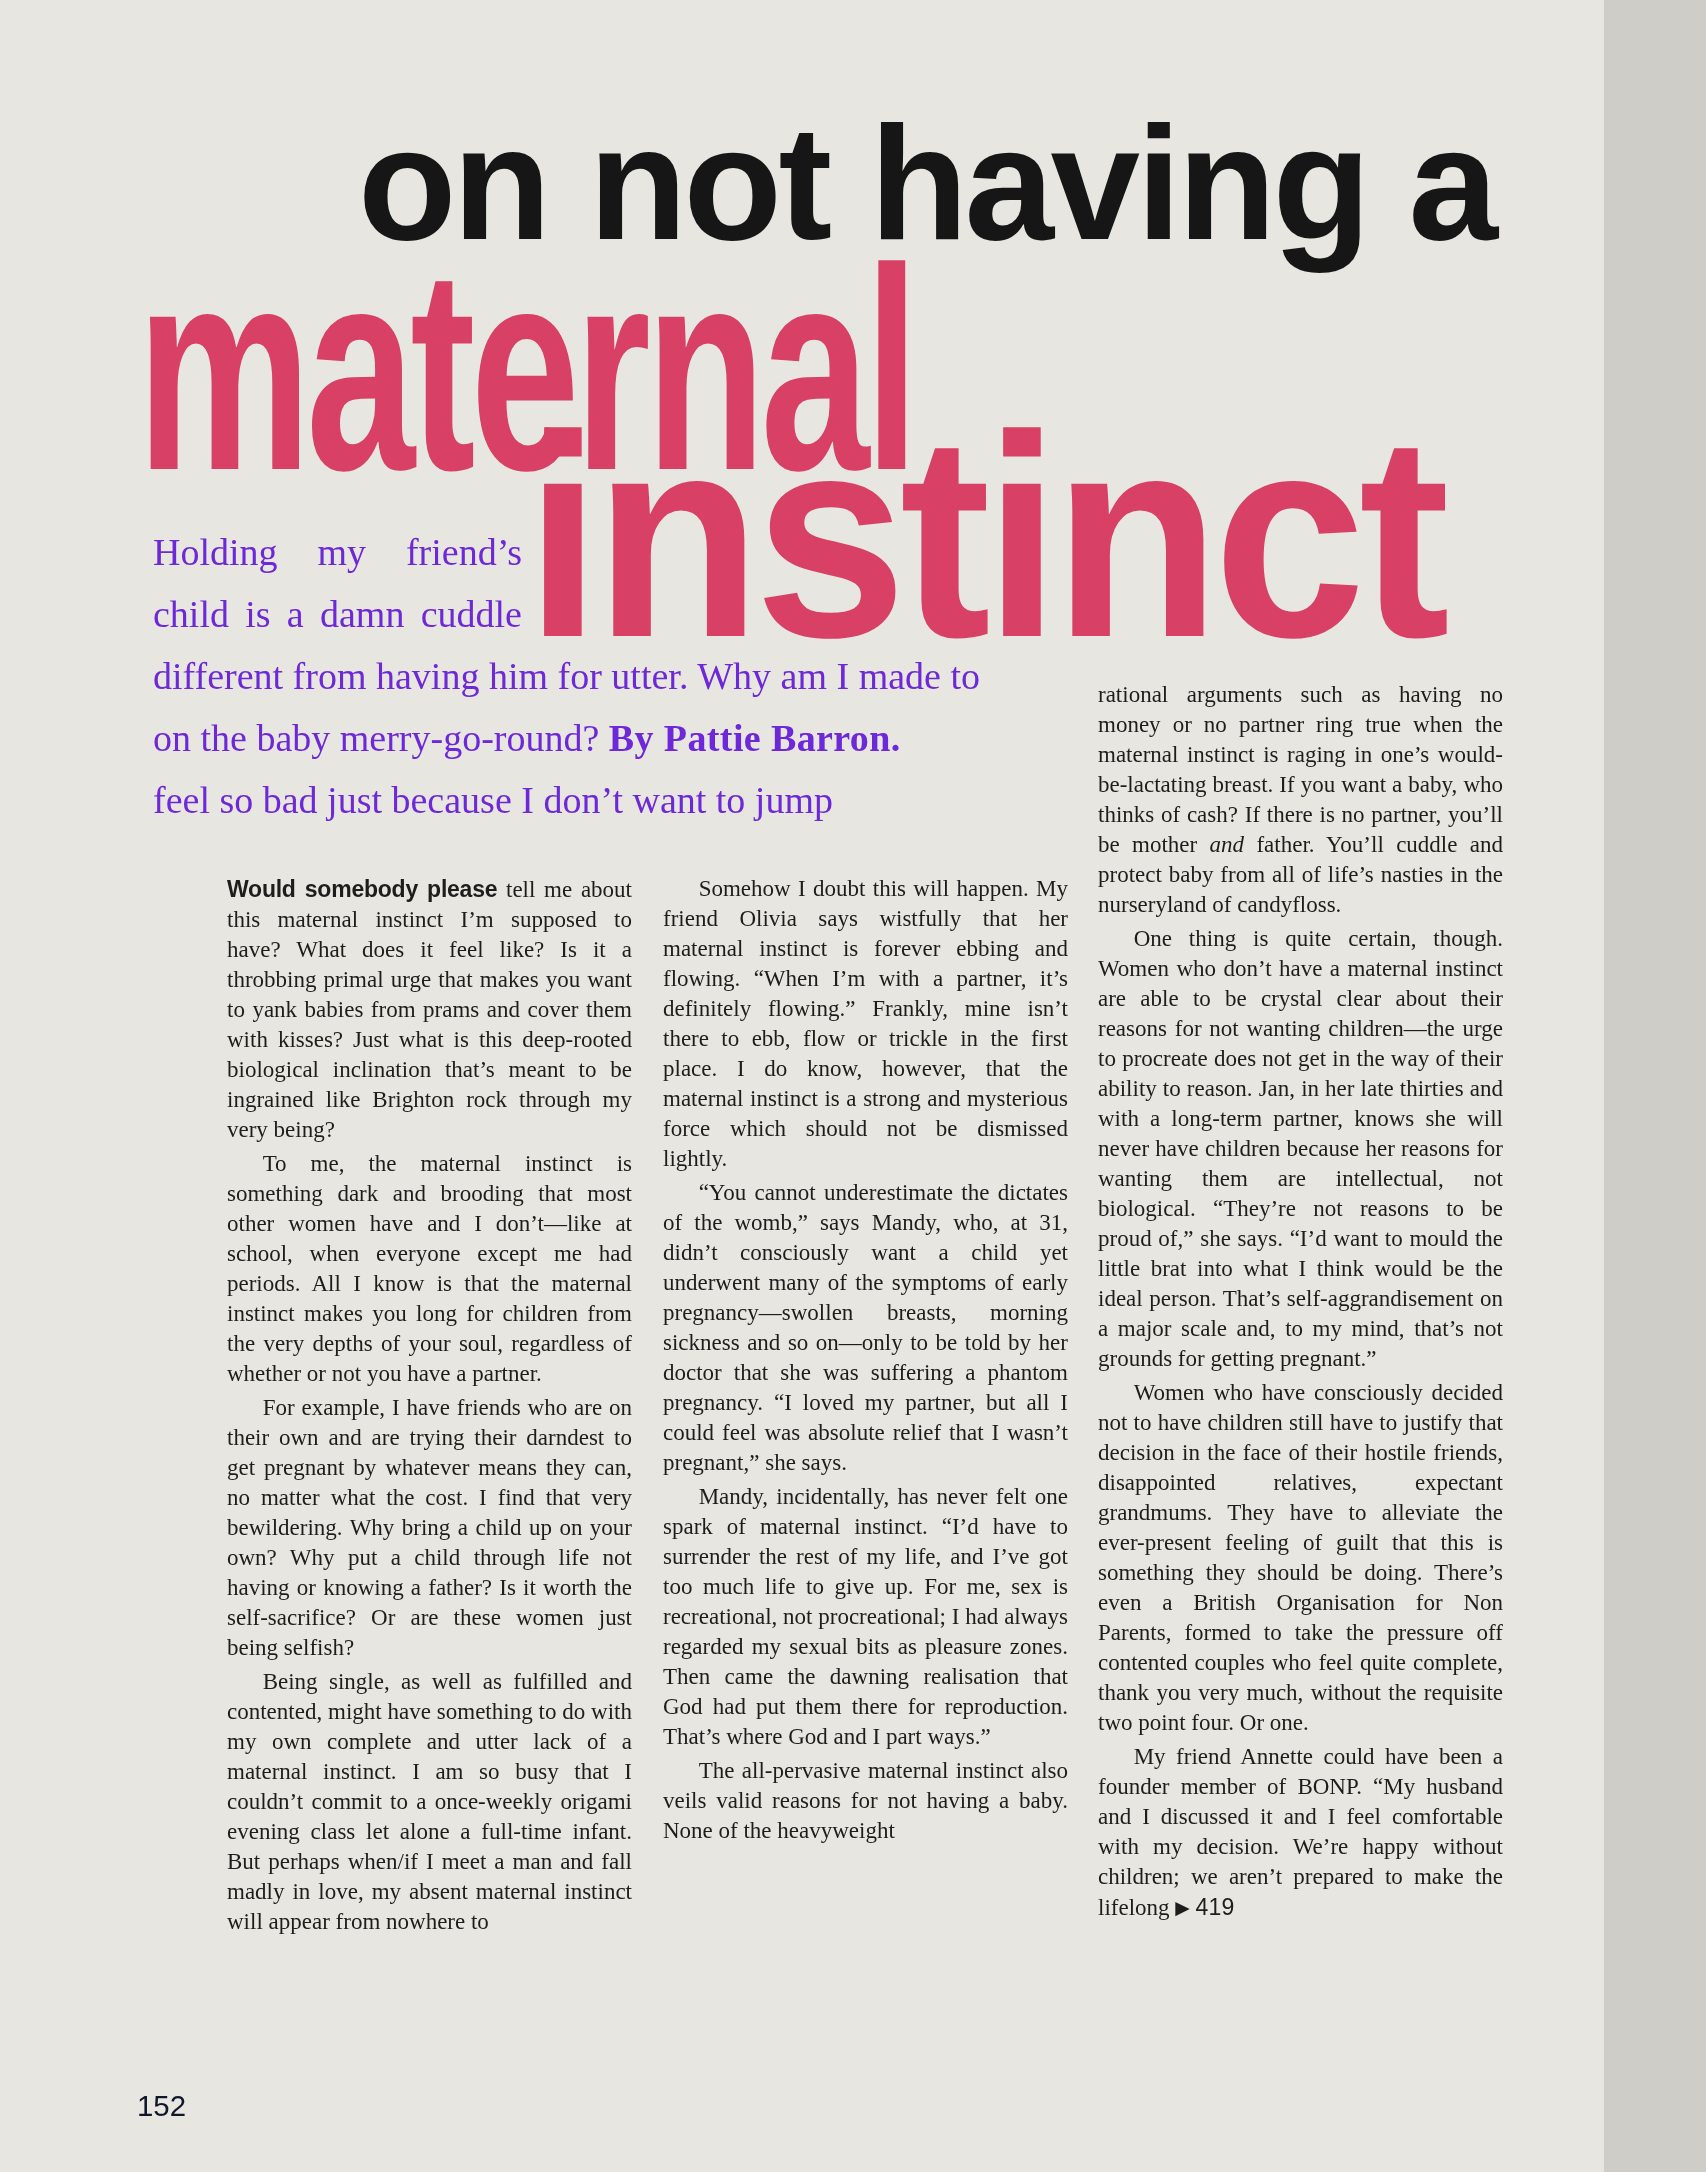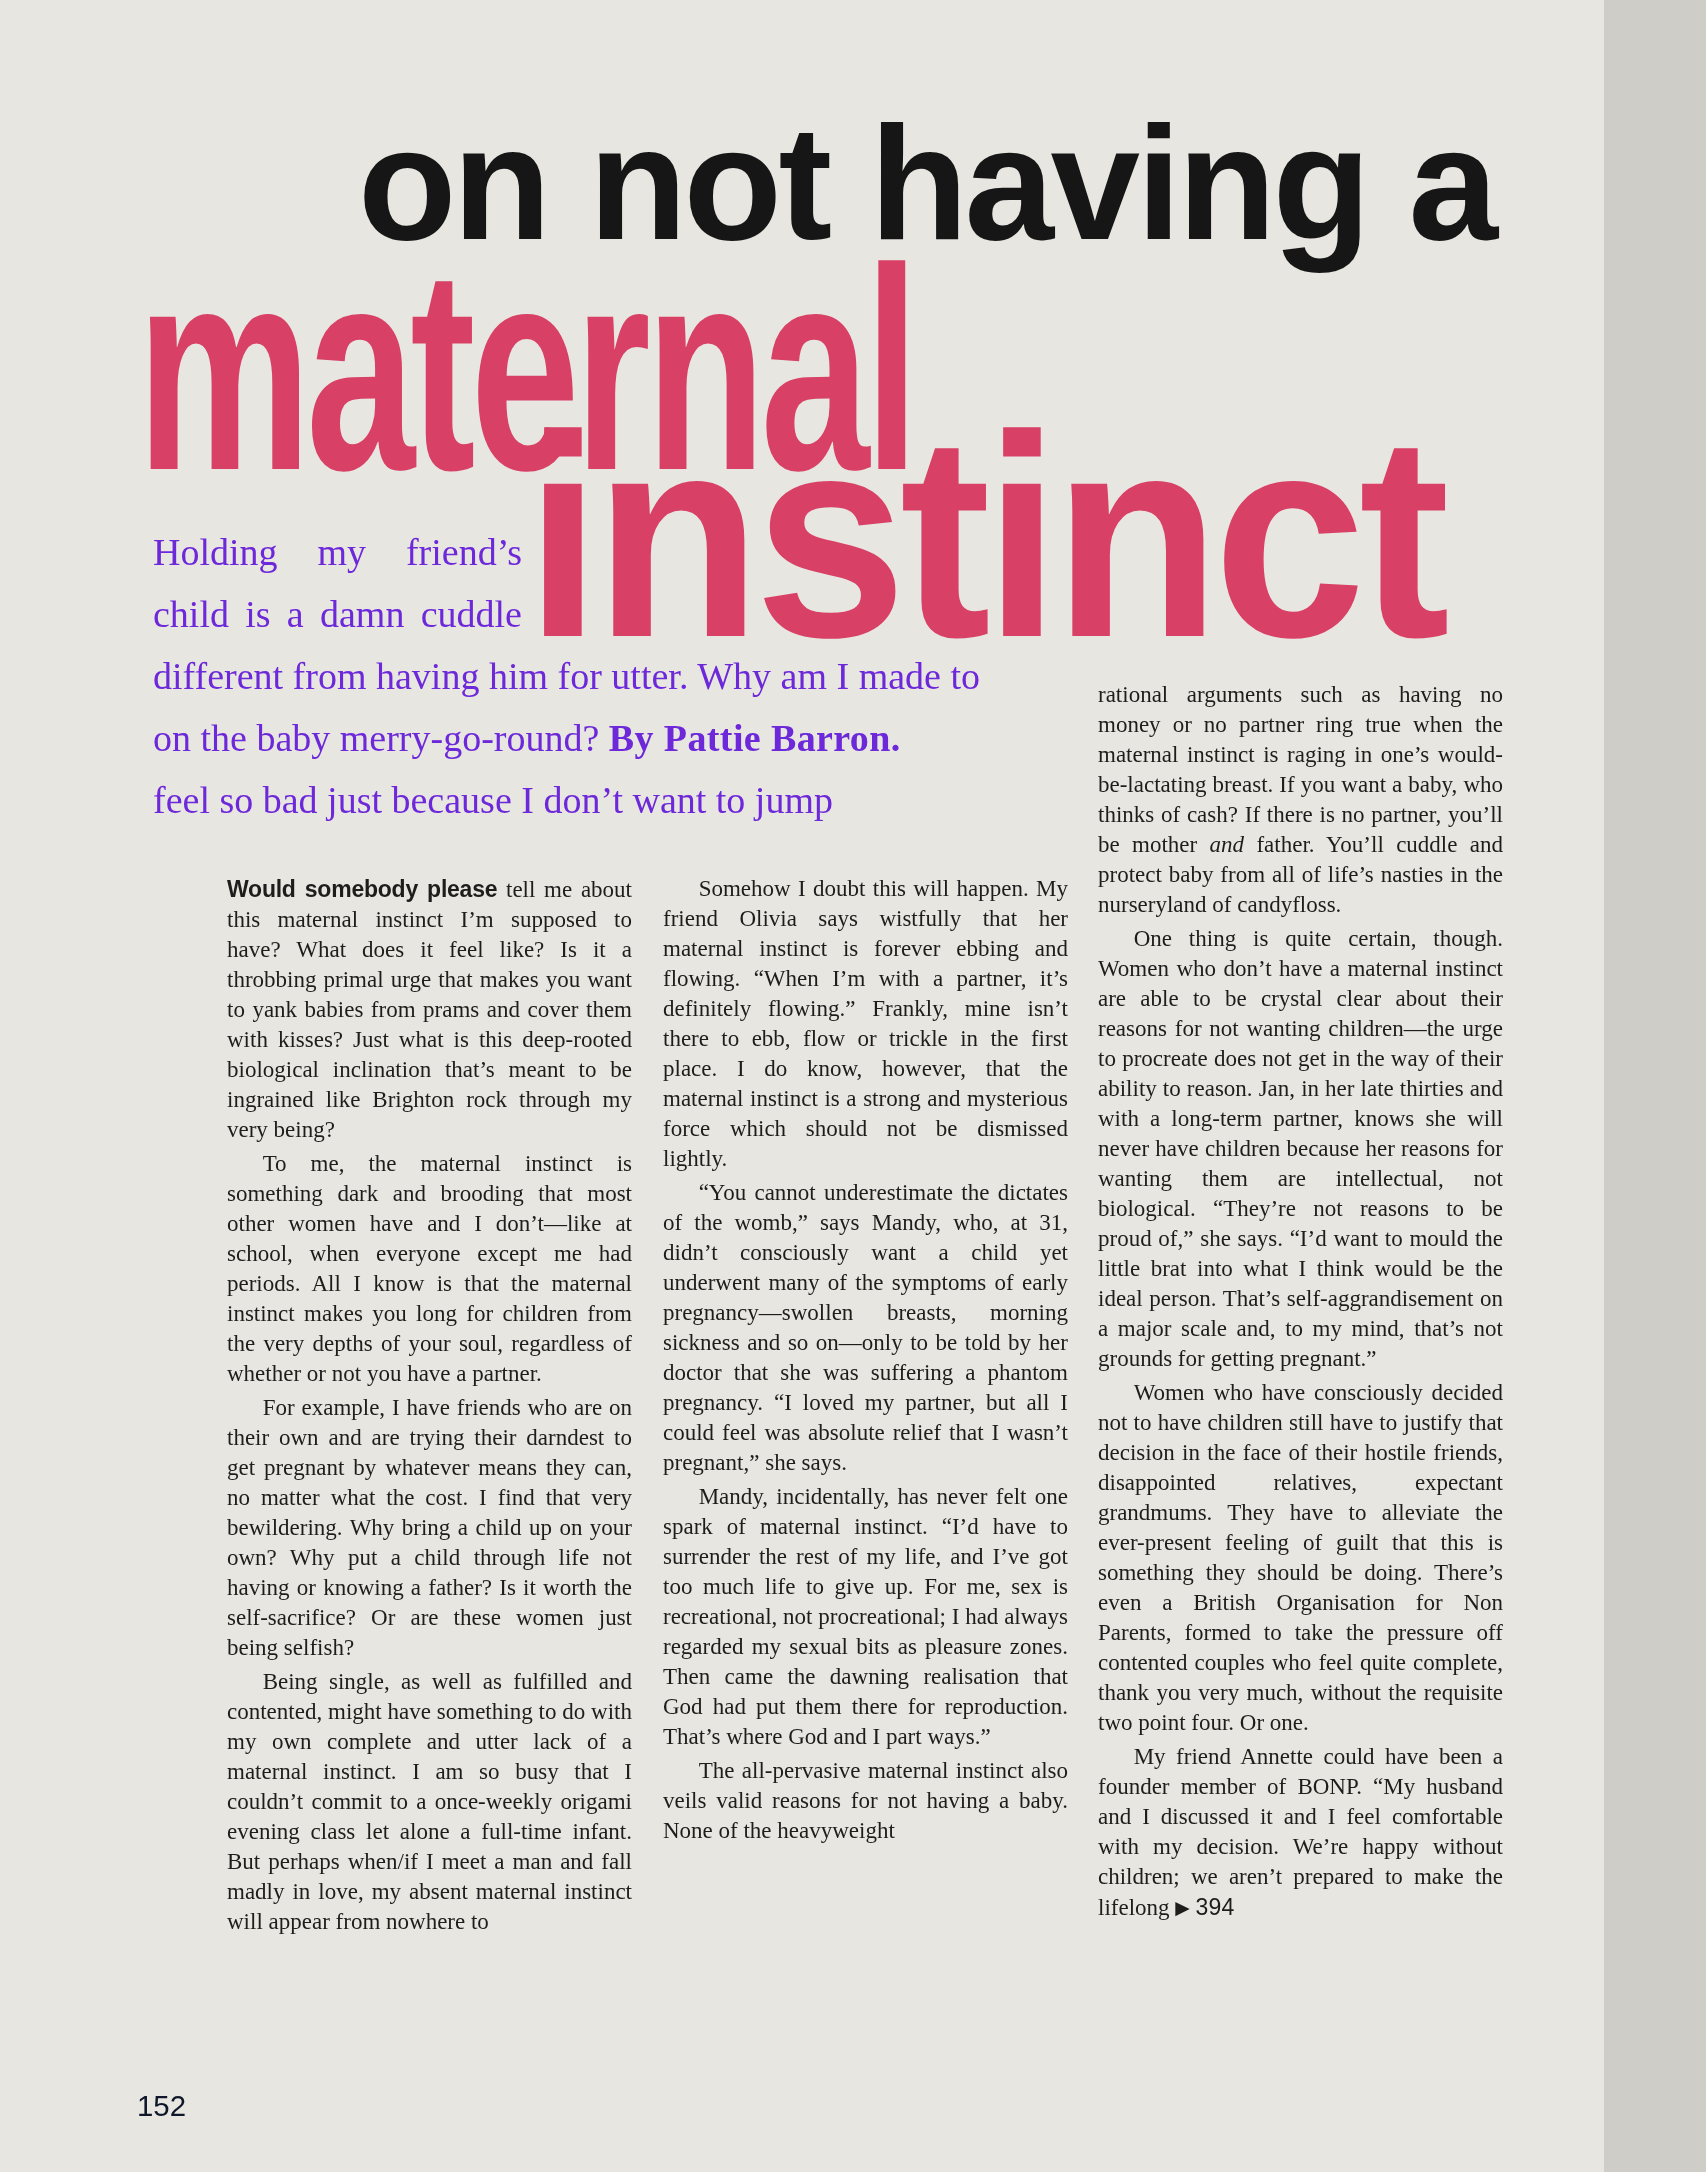--- a/index.html
+++ b/index.html
@@ -113,19 +113,19 @@
   <div class="column col-2">
       <p class="indent">Somehow I doubt this will happen. My friend Olivia says wistfully that her maternal instinct is forever ebbing and flowing. “When I’m with a partner, it’s definitely flowing.” Frankly, mine isn’t there to ebb, flow or trickle in the first place. I do know, however, that the maternal instinct is a strong and mysterious force which should not be dismissed lightly.</p>
       <p class="indent">“You cannot underestimate the dictates of the womb,” says Mandy, who, at 31, didn’t consciously want a child yet underwent many of the symptoms of early pregnancy—swollen breasts, morning sickness and so on—only to be told by her doctor that she was suffering a phantom pregnancy. “I loved my partner, but all I could feel was absolute relief that I wasn’t pregnant,” she says.</p>
       <p class="indent">Mandy, incidentally, has never felt one spark of maternal instinct. “I’d have to surrender the rest of my life, and I’ve got too much life to give up. For me, sex is recreational, not procreational; I had always regarded my sexual bits as pleasure zones. Then came the dawning realisation that God had put them there for reproduction. That’s where God and I part ways.”</p>
       <p class="indent">The all-pervasive maternal instinct also veils valid reasons for not having a baby. None of the heavyweight</p>
     </div>
   <div class="column col-3">
       <p>rational arguments such as having no money or no partner ring true when the maternal instinct is raging in one’s would-be-lactating breast. If you want a baby, who thinks of cash? If there is no partner, you’ll be mother <i>and</i> father. You’ll cuddle and protect baby from all of life’s nasties in the nurseryland of candyfloss.</p>
       <p class="indent">One thing is quite certain, though. Women who don’t have a maternal instinct are able to be crystal clear about their reasons for not wanting children—the urge to procreate does not get in the way of their ability to reason. Jan, in her late thirties and with a long-term partner, knows she will never have children because her reasons for wanting them are intellectual, not biological. “They’re not reasons to be proud of,” she says. “I’d want to mould the little brat into what I think would be the ideal person. That’s self-aggrandisement on a major scale and, to my mind, that’s not grounds for getting pregnant.”</p>
       <p class="indent">Women who have consciously decided not to have children still have to justify that decision in the face of their hostile friends, disappointed relatives, expectant grandmums. They have to alleviate the ever-present feeling of guilt that this is something they should be doing. There’s even a British Organisation for Non Parents, formed to take the pressure off contented couples who feel quite complete, thank you very much, without the requisite two point four. Or one.</p>
-      <p class="indent">My friend Annette could have been a founder member of BONP. “My husband and I discussed it and I feel comfortable with my decision. We’re happy without children; we aren’t prepared to make the lifelong<span class="cont"> <span class="arrow">▶</span> <span class="contnum">394</span></span></p>
+      <p class="indent">My friend Annette could have been a founder member of BONP. “My husband and I discussed it and I feel comfortable with my decision. We’re happy without children; we aren’t prepared to make the lifelong<span class="cont"> <span class="arrow">▶</span> <span class="contnum">419</span></span></p>
     </div>
 
   <div class="page-number">152</div>
 
 </div>
 
 
 </body></html>

